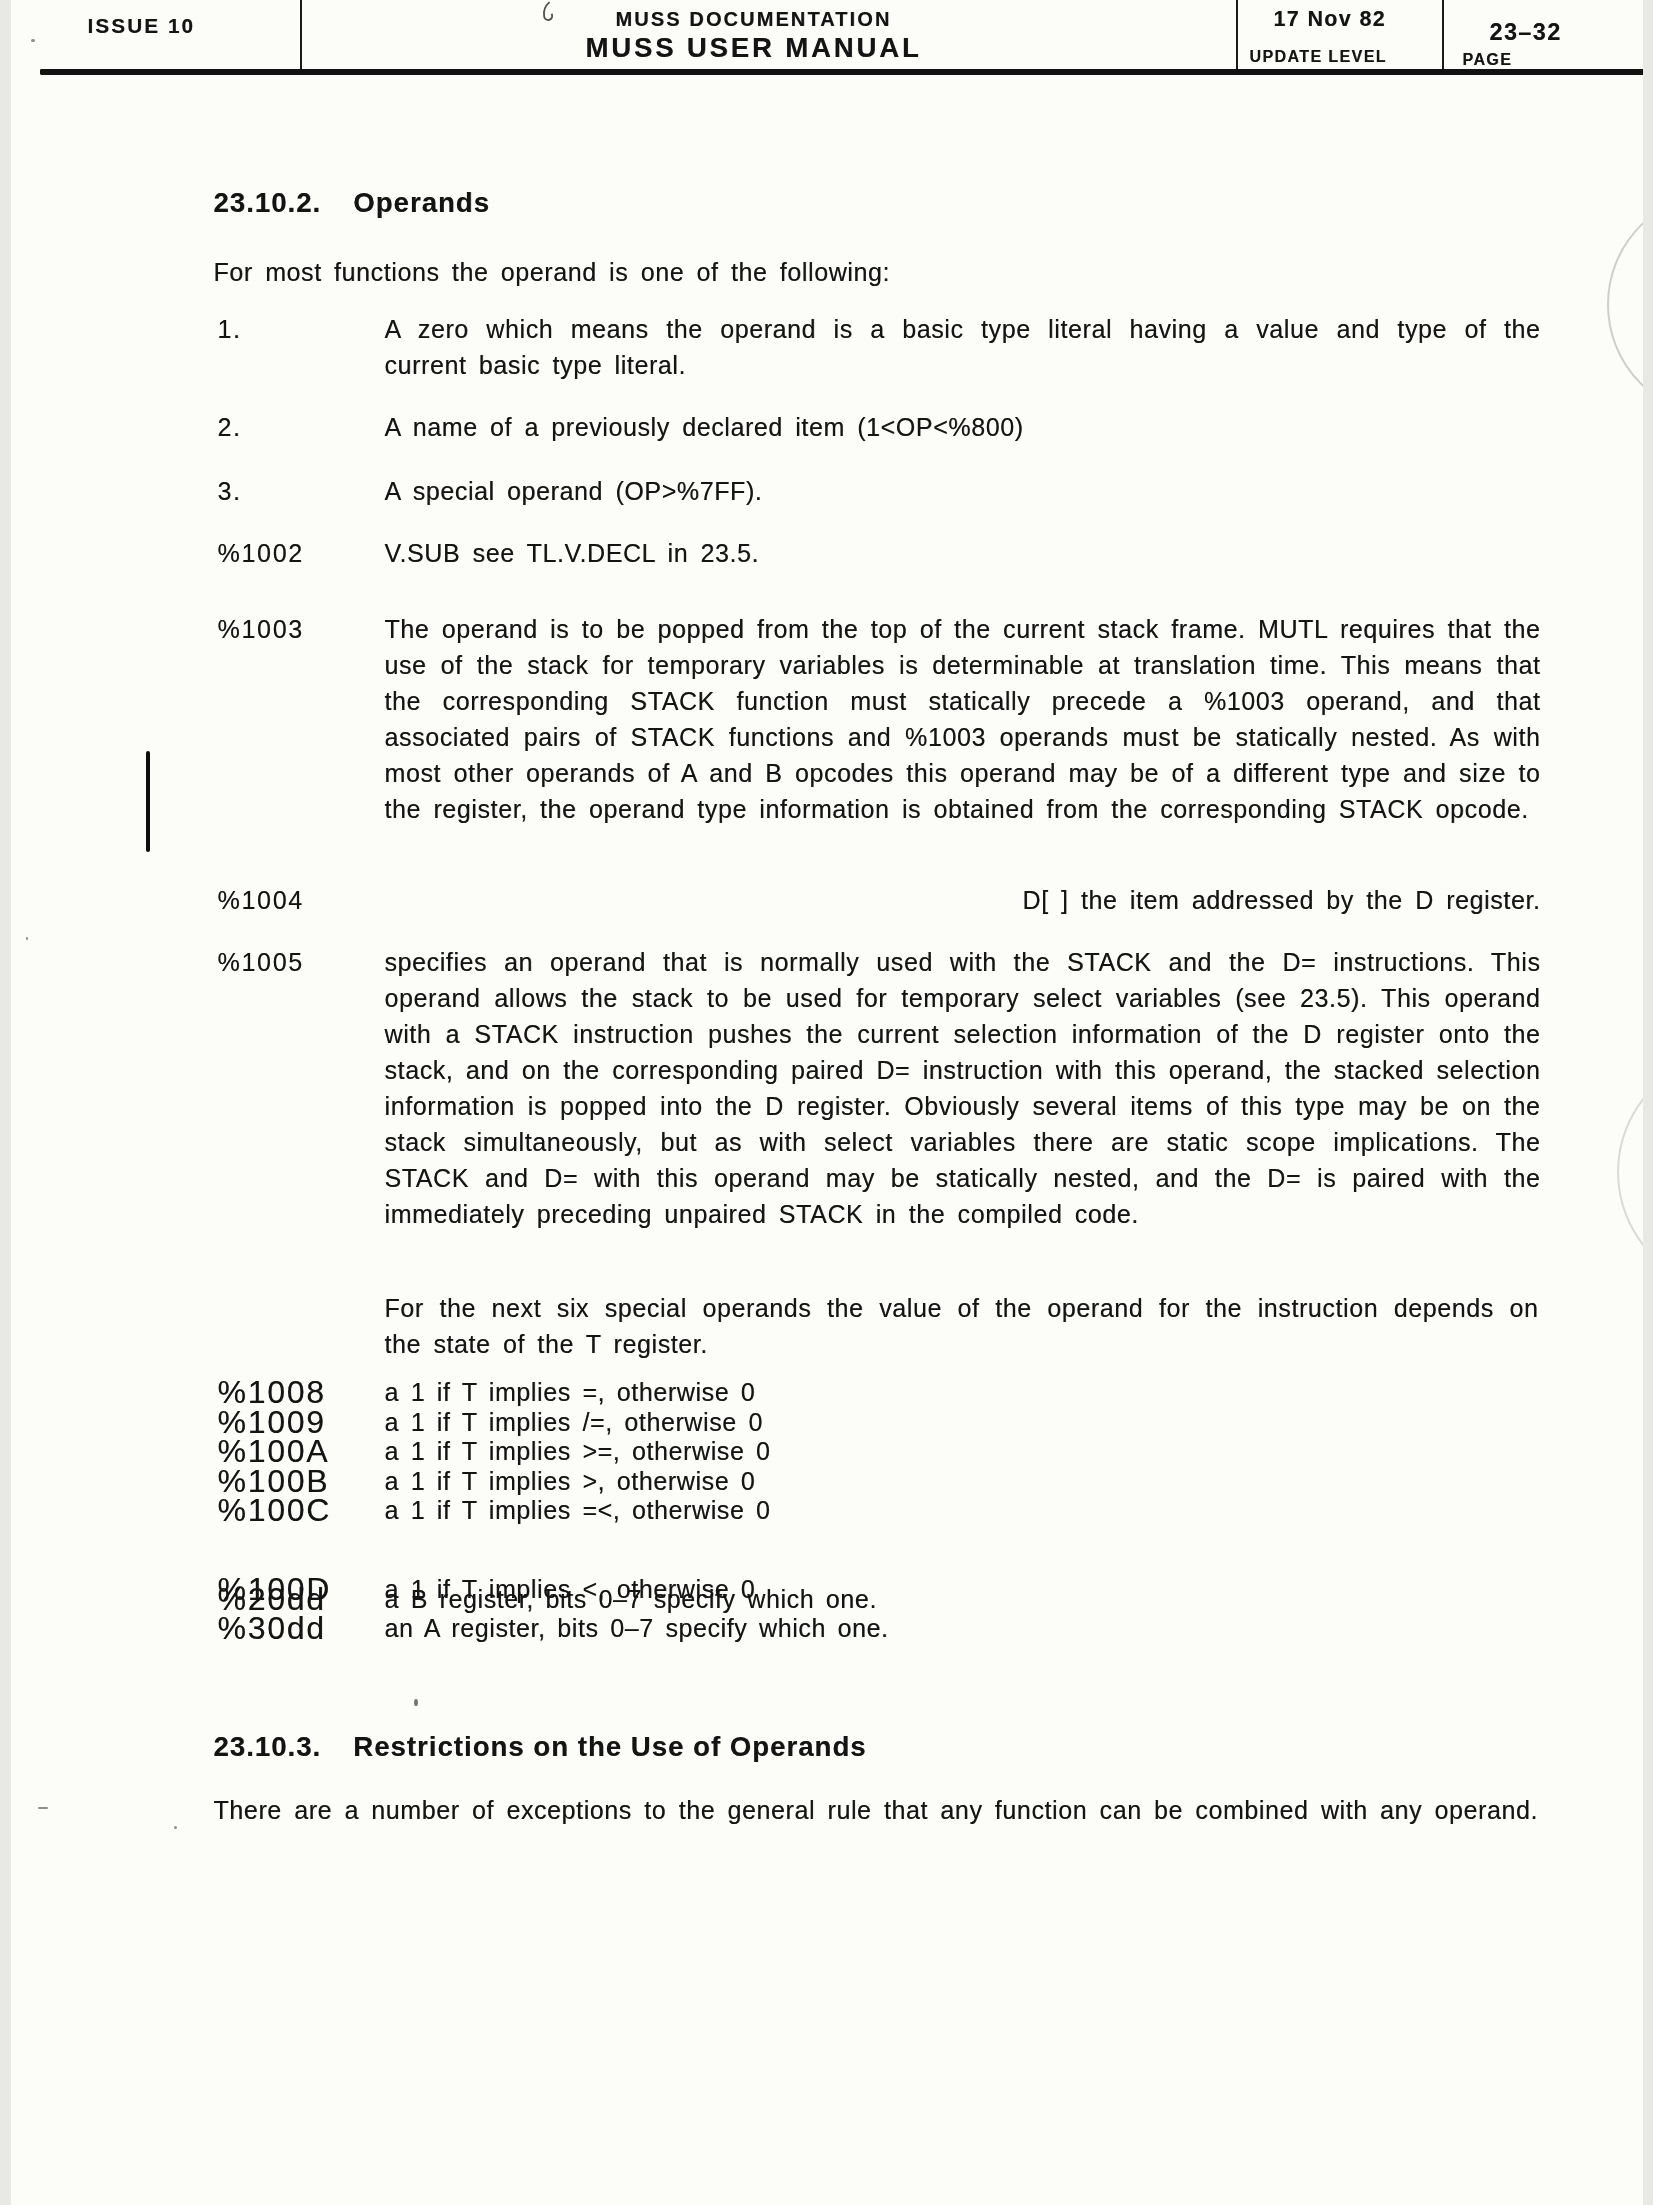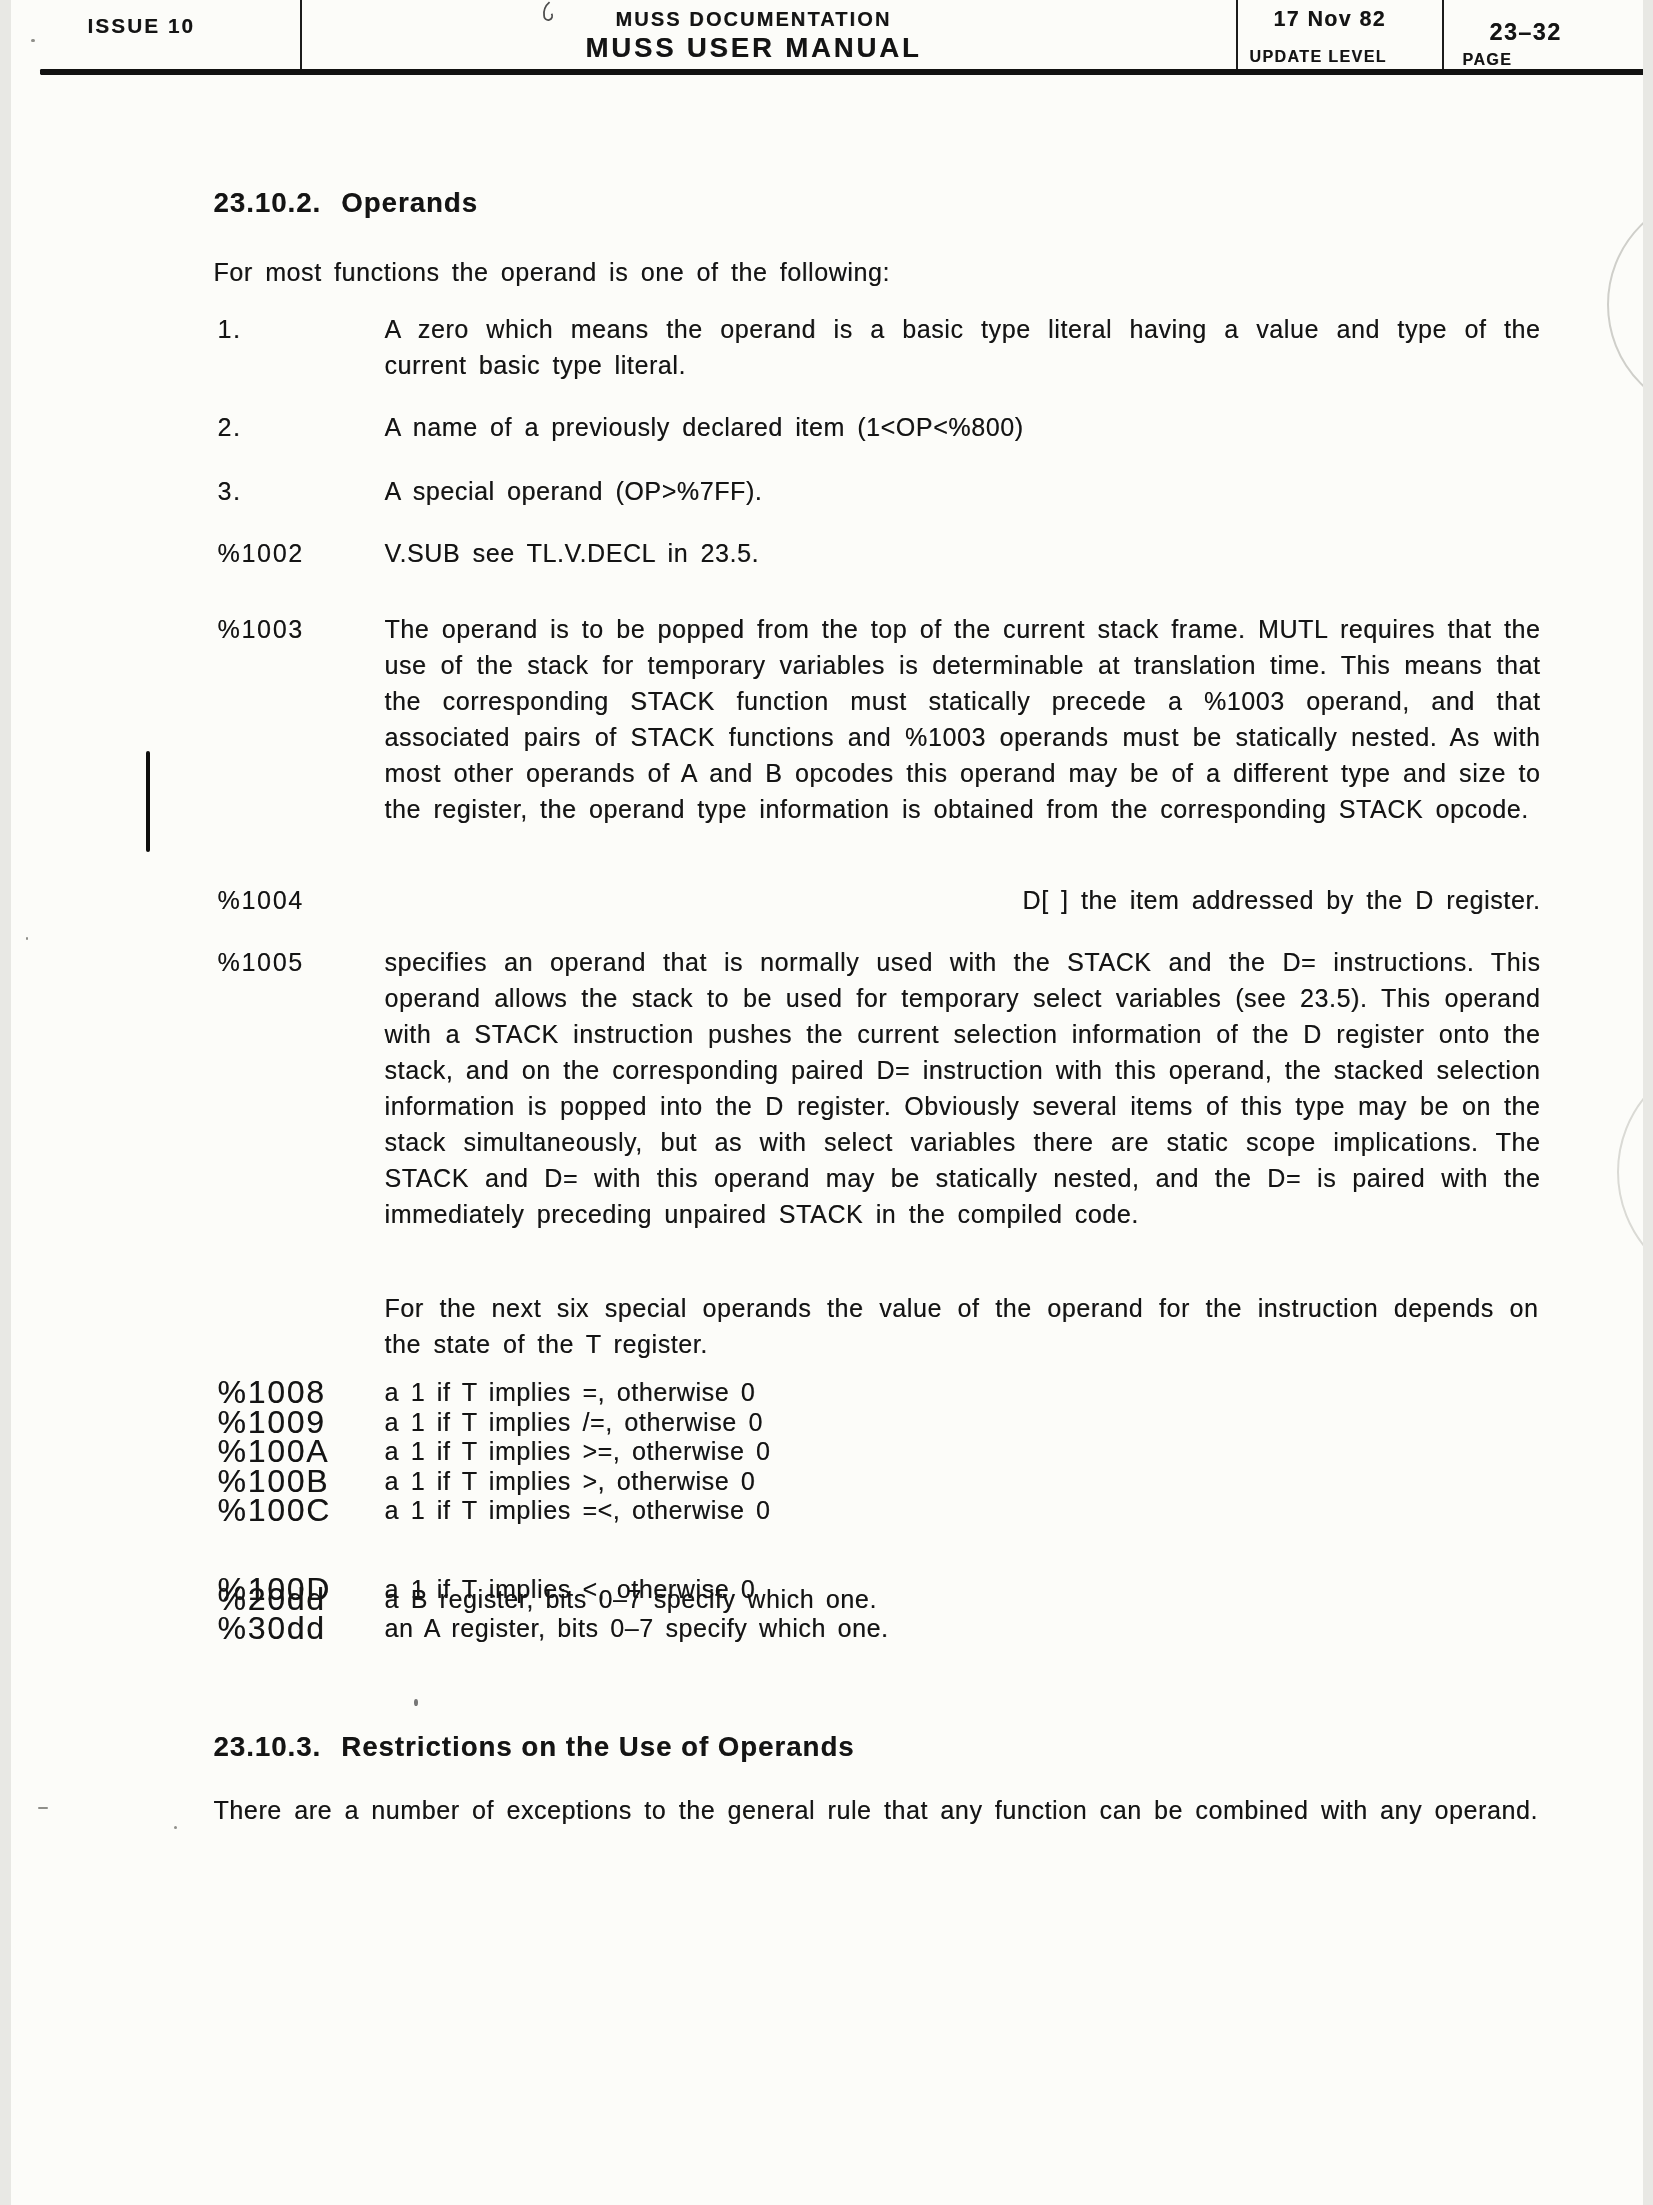--- a/index.html
+++ b/index.html
@@ -16,21 +16,21 @@
   .hdr-doc1{top:8.3px;left:743px;transform:translateX(-50%);font-size:20px;font-weight:700;letter-spacing:2.1px;white-space:nowrap;}
   .hdr-doc2{top:32px;left:743px;transform:translateX(-50%);font-size:27.6px;font-weight:700;letter-spacing:2.8px;white-space:nowrap;}
   .hdr-date{top:6.9px;left:1263px;font-size:21.4px;font-weight:700;letter-spacing:1.4px;}
   .hdr-upd{top:48px;left:1239px;font-size:16px;font-weight:700;letter-spacing:1.4px;}
   .hdr-page-no{top:19.3px;left:1479px;font-size:23.4px;font-weight:700;letter-spacing:1.4px;}
   .hdr-page-lbl{top:51px;left:1440px;font-size:16px;font-weight:700;letter-spacing:1.4px;margin-left:12px;}
   .vline{position:absolute;top:0;height:70px;width:2.8px;background:#1c1c1c;}
   .hrule{position:absolute;top:69px;left:29px;width:1606px;height:6.2px;background:#121212;border-radius:1.4px;}
 
   
-  .heading{display:flex;gap:20px;font-size:27.6px;font-weight:700;letter-spacing:1px;white-space:nowrap;}
+  .heading{display:flex;gap:32px;font-size:27.6px;font-weight:700;letter-spacing:1px;white-space:nowrap;}
   .para{font-size:25px;line-height:36px;letter-spacing:0.6px;word-spacing:4.8px;}
   .row{position:absolute;left:207px;width:1323px;display:flex;align-items:flex-start;}
   .row .lbl{flex:0 0 167px;font-size:25px;letter-spacing:1.7px;line-height:36px;white-space:nowrap;}
   .row .txt{flex:1;font-size:25px;line-height:36px;letter-spacing:0.6px;word-spacing:4.8px;text-align:justify;}
   .trow{position:absolute;left:207px;width:1323px;display:flex;}
   .trow .lbl{flex:0 0 167px;font-size:32px;letter-spacing:1.7px;line-height:30px;white-space:nowrap;}
   .trow .txt{flex:1;font-size:25px;line-height:30px;letter-spacing:0.6px;word-spacing:4.1px;white-space:nowrap;}
 
   
   .revbar{position:absolute;left:135px;top:751px;width:4.8px;height:101px;background:#0e0e0e;border-radius:2.1px;}

